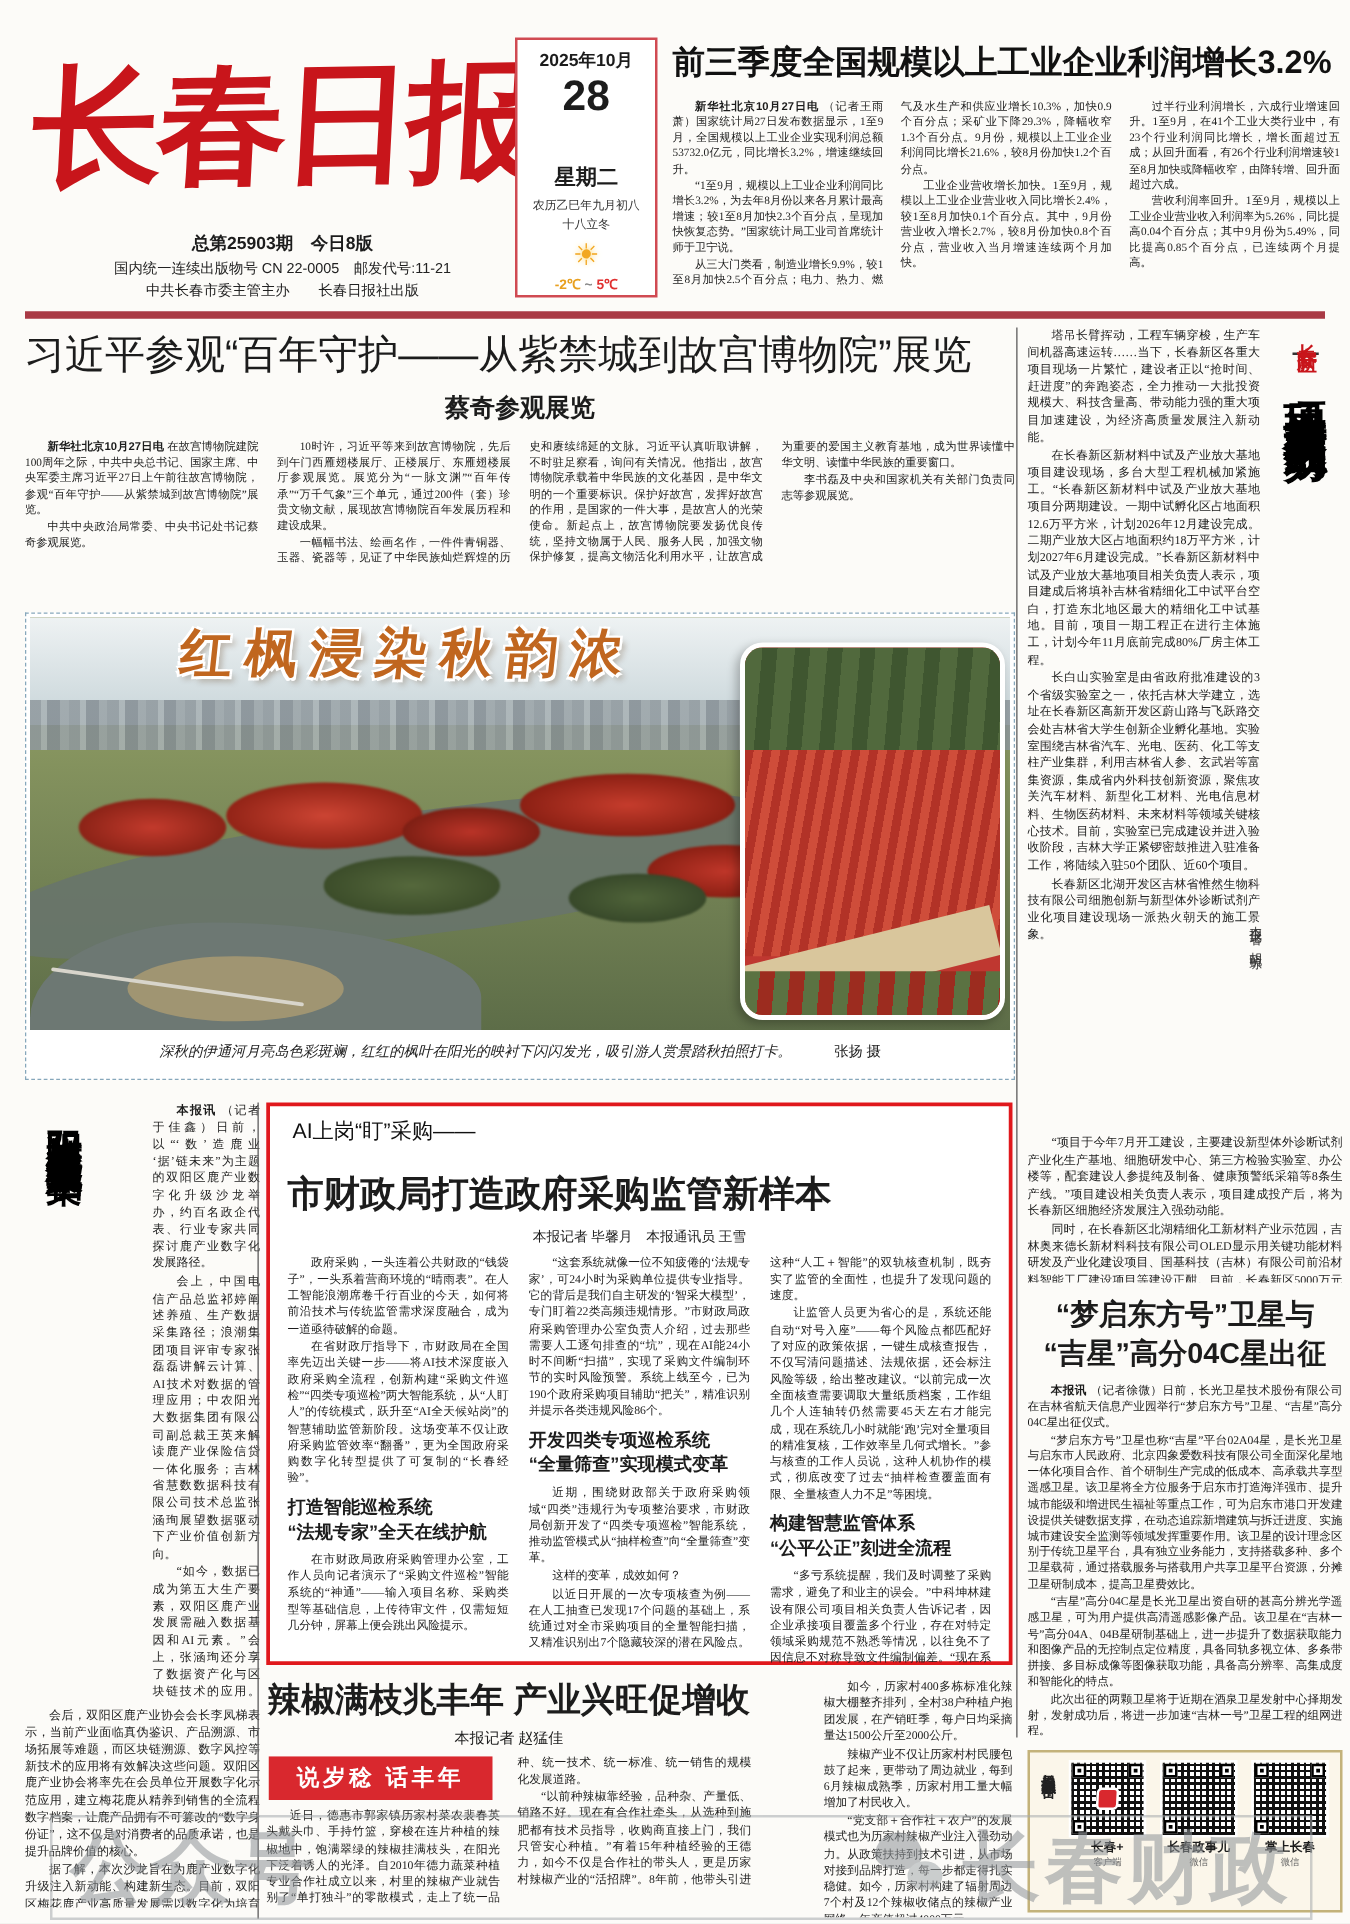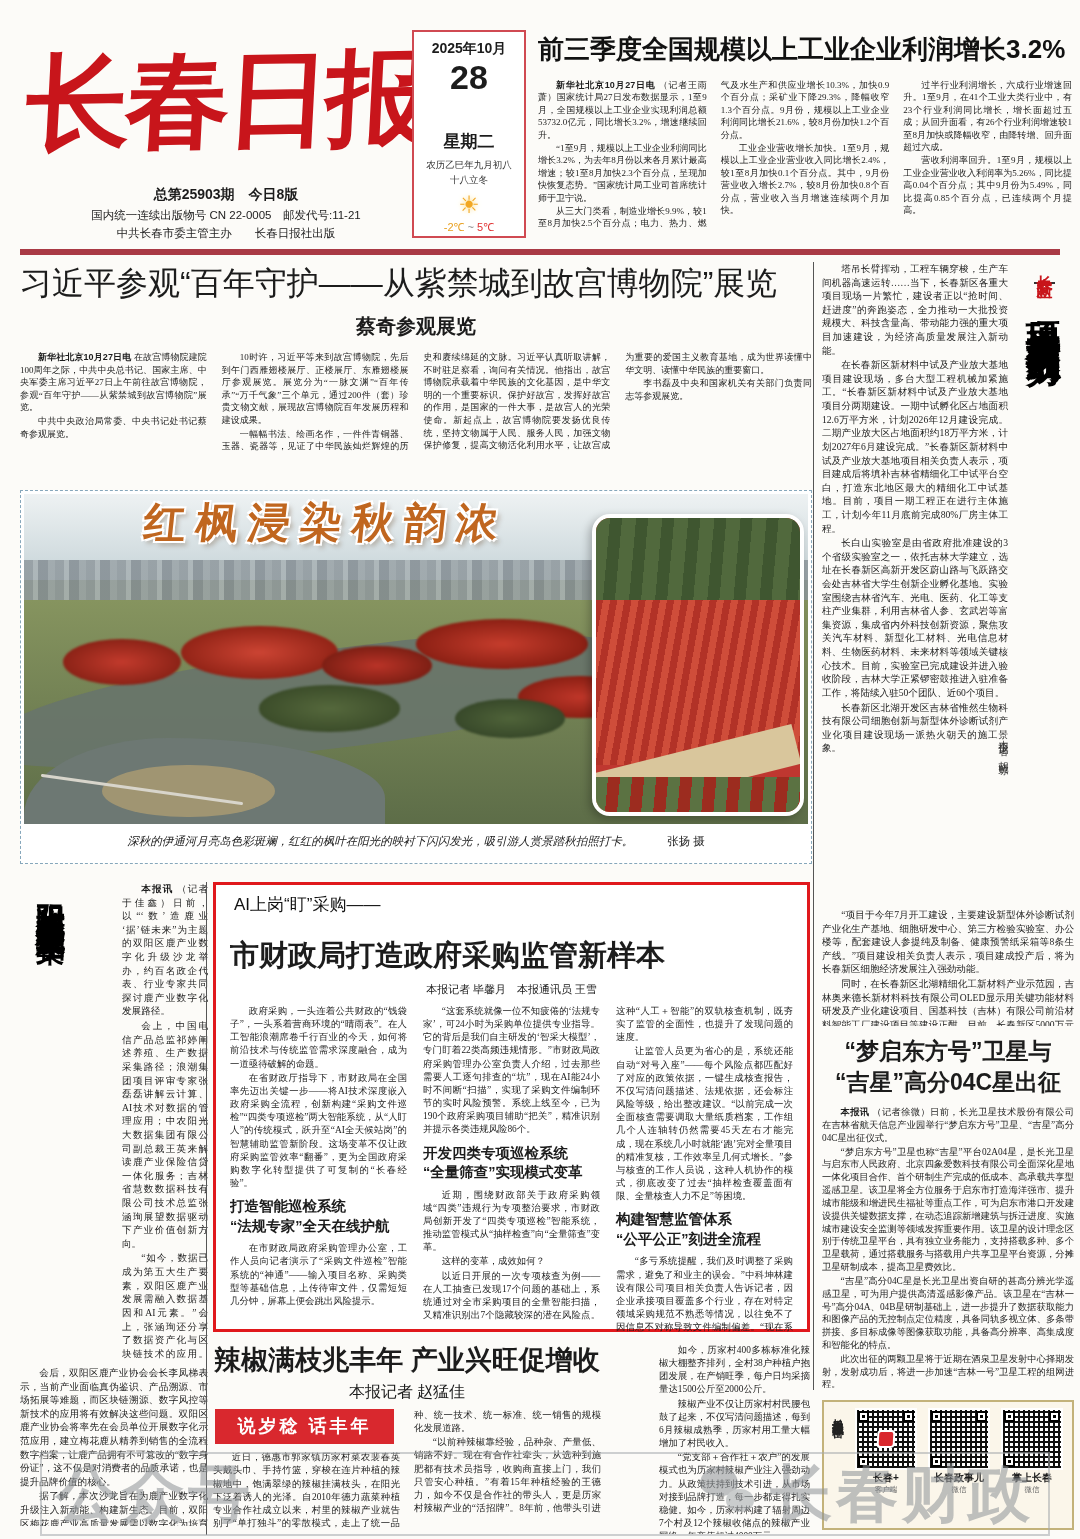--- a/index.html
+++ b/index.html
@@ -18,21 +18,21 @@
 
   .datebox { position:absolute; left:412px; top:30px; width:114px; height:208px;
              border:2px solid #d04a52; background:#fff; text-align:center; padding-top:8px;
              font-family:"Liberation Sans",sans-serif; }
   .datebox .ym { font-size:14px; font-weight:bold; }
   .datebox .day { font-size:34px; font-weight:bold; line-height:1.15; }
   .datebox .wk { font-size:17px; font-weight:bold; margin-bottom:4px;margin-top:33px; }
   .datebox .lunar, .datebox .term { font-size:9.5px; color:#333; line-height:1.6; }
   .sun { display:inline-block; margin-top:6px; font-size:24px; color:#f2a722; line-height:1;
          text-shadow:0 0 4px #ffd76e; }
-  .temps { font-size:11px; font-weight:normal; margin-top:2px; }
+  .temps { font-size:11px; font-weight:bold; margin-top:2px; }
   .t-low { color:#e8a020; } .t-sep { color:#888; } .t-high { color:#e03030; }
 
   
   .industry { position:absolute; left:538px; top:32px; width:534px; }
   .industry h1 { font-family:"Liberation Sans",sans-serif; font-size:26px; letter-spacing:0px;
                  font-weight:bold; color:#111; white-space:nowrap; }
   .industry .body { margin-top:12px; column-count:3; column-gap:14px; column-fill:auto;
                     height:162px; overflow:hidden; font-size:9px; line-height:1.38; text-align:justify; }
   p.para { text-indent:2em; margin-bottom:1px; }
   .body b { font-family:"Liberation Sans",sans-serif; }
@@ -114,21 +114,21 @@
                 font-size:9.4px; line-height:1.4; text-align:justify; }
   .flow-subhead { font-family:"Liberation Sans",sans-serif; font-weight:bold; font-size:14.5px;
                   white-space:pre-line; line-height:1.35; margin:7px 0 6px;
                   break-inside:avoid; }
 
   
   .pepper { position:absolute; left:213px; top:1342px; width:597px; height:192px; overflow:hidden;
             display:flex; gap:14px; }
   .pepper .left { width:388px; }
   .pepper h1 { font-family:"Liberation Sans",sans-serif; font-size:27px; font-weight:bold; text-align:center; white-space:nowrap; }
-  .pepper .byline { text-align:center; font-size:16px; margin:4px 0 6px; }
+  .pepper .byline { text-align:center; font-size:12px; margin:4px 0 6px; }
   .pepper .cols { column-count:2; column-gap:14px; column-fill:auto; height:122px; overflow:hidden;
                   font-size:9.4px; line-height:1.4; text-align:justify; }
   .tag { background:#d9282e; color:#fff; font-family:"Liberation Sans",sans-serif; font-weight:bold;
          font-size:18px; text-align:center; padding:5px 0; margin:0 6px 7px 2px; letter-spacing:3px;
          break-inside:avoid; }
   .pepper .right { flex:1; font-size:9.4px; line-height:1.4; text-align:justify; overflow:hidden; padding-top:2px;margin-left:44px; }
 
   
   .nd { position:absolute; left:822px; top:262px; width:252px; height:768px; overflow:hidden; }
   .nd .row { display:flex; height:640px; }
@@ -306,21 +306,21 @@
       <div class="cols">
         <div class="tag">说岁稔 话丰年</div>
         <div>
             <p class="para">近日，德惠市郭家镇历家村菜农裴春英头戴头巾、手持竹篮，穿梭在连片种植的辣椒地中，饱满翠绿的辣椒挂满枝头，在阳光下泛着诱人的光泽。自2010年德力蔬菜种植专业合作社成立以来，村里的辣椒产业就告别了“单打独斗”的零散模式，走上了统一品种、统一技术、统一标准、统一销售的规模化发展道路。</p>
             <p class="para">“以前种辣椒靠经验，品种杂、产量低、销路不好。现在有合作社牵头，从选种到施肥都有技术员指导，收购商直接上门，我们只管安心种植。”有着15年种植经验的王德力，如今不仅是合作社的带头人，更是历家村辣椒产业的“活招牌”。8年前，他带头引进棚膜种植技术，让历家村辣椒实现了错季上市，不仅延长了销售周期，也提高了价格。</p>
           </div>
       </div>
     </div>
     <div class="right">
         <p class="para">如今，历家村400多栋标准化辣椒大棚整齐排列，全村38户种植户抱团发展，在产销旺季，每户日均采摘量达1500公斤至2000公斤。</p>
-        <p class="para">辣椒产业不仅让历家村村民腰包鼓了起来，不仅写清问题描述，每到6月辣椒成熟季，历家村用工量大幅增加了村民收入。</p>
+        <p class="para">辣椒产业不仅让历家村村民腰包鼓了起来，更带动了周边就业，每到6月辣椒成熟季，历家村用工量大幅增加了村民收入。</p>
         <p class="para">“党支部＋合作社＋农户”的发展模式也为历家村辣椒产业注入强劲动力。从政策扶持到技术引进，从市场对接到品牌打造，每一步都走得扎实稳健。如今，历家村构建了辐射周边7个村及12个辣椒收储点的辣椒产业网络，年产值超过4000万元。</p>
       </div>
   </div>
 
   <div class="nd">
     <div class="row">
       <div class="col">
           <p class="para">塔吊长臂挥动，工程车辆穿梭，生产车间机器高速运转……当下，长春新区各重大项目现场一片繁忙，建设者正以“抢时间、赶进度”的奔跑姿态，全力推动一大批投资规模大、科技含量高、带动能力强的重大项目加速建设，为经济高质量发展注入新动能。</p>
           <p class="para">在长春新区新材料中试及产业放大基地项目建设现场，多台大型工程机械加紧施工。“长春新区新材料中试及产业放大基地项目分两期建设。一期中试孵化区占地面积12.6万平方米，计划2026年12月建设完成。二期产业放大区占地面积约18万平方米，计划2027年6月建设完成。”长春新区新材料中试及产业放大基地项目相关负责人表示，项目建成后将填补吉林省精细化工中试平台空白，打造东北地区最大的精细化工中试基地。目前，项目一期工程正在进行主体施工，计划今年11月底前完成80%厂房主体工程。</p>
           <p class="para">长白山实验室是由省政府批准建设的3个省级实验室之一，依托吉林大学建立，选址在长春新区高新开发区蔚山路与飞跃路交会处吉林省大学生创新企业孵化基地。实验室围绕吉林省汽车、光电、医药、化工等支柱产业集群，利用吉林省人参、玄武岩等富集资源，集成省内外科技创新资源，聚焦攻关汽车材料、新型化工材料、光电信息材料、生物医药材料、未来材料等领域关键核心技术。目前，实验室已完成建设并进入验收阶段，吉林大学正紧锣密鼓推进入驻准备工作，将陆续入驻50个团队、近60个项目。</p>

